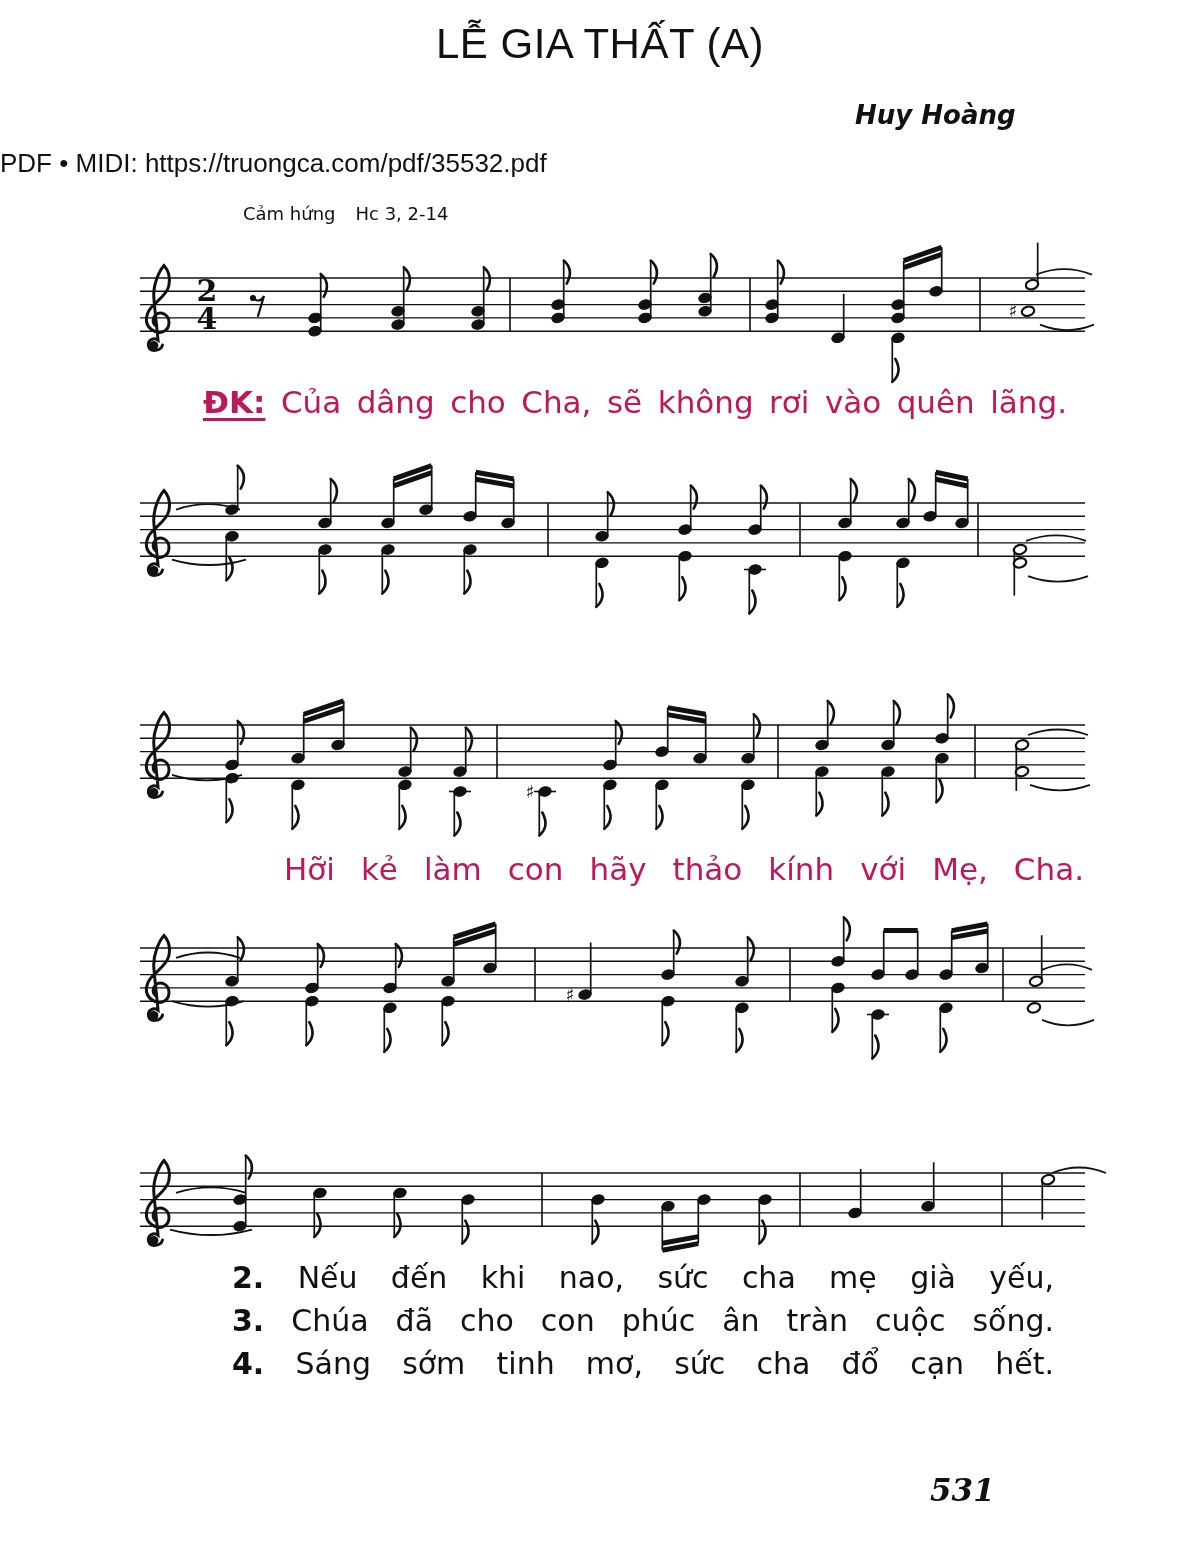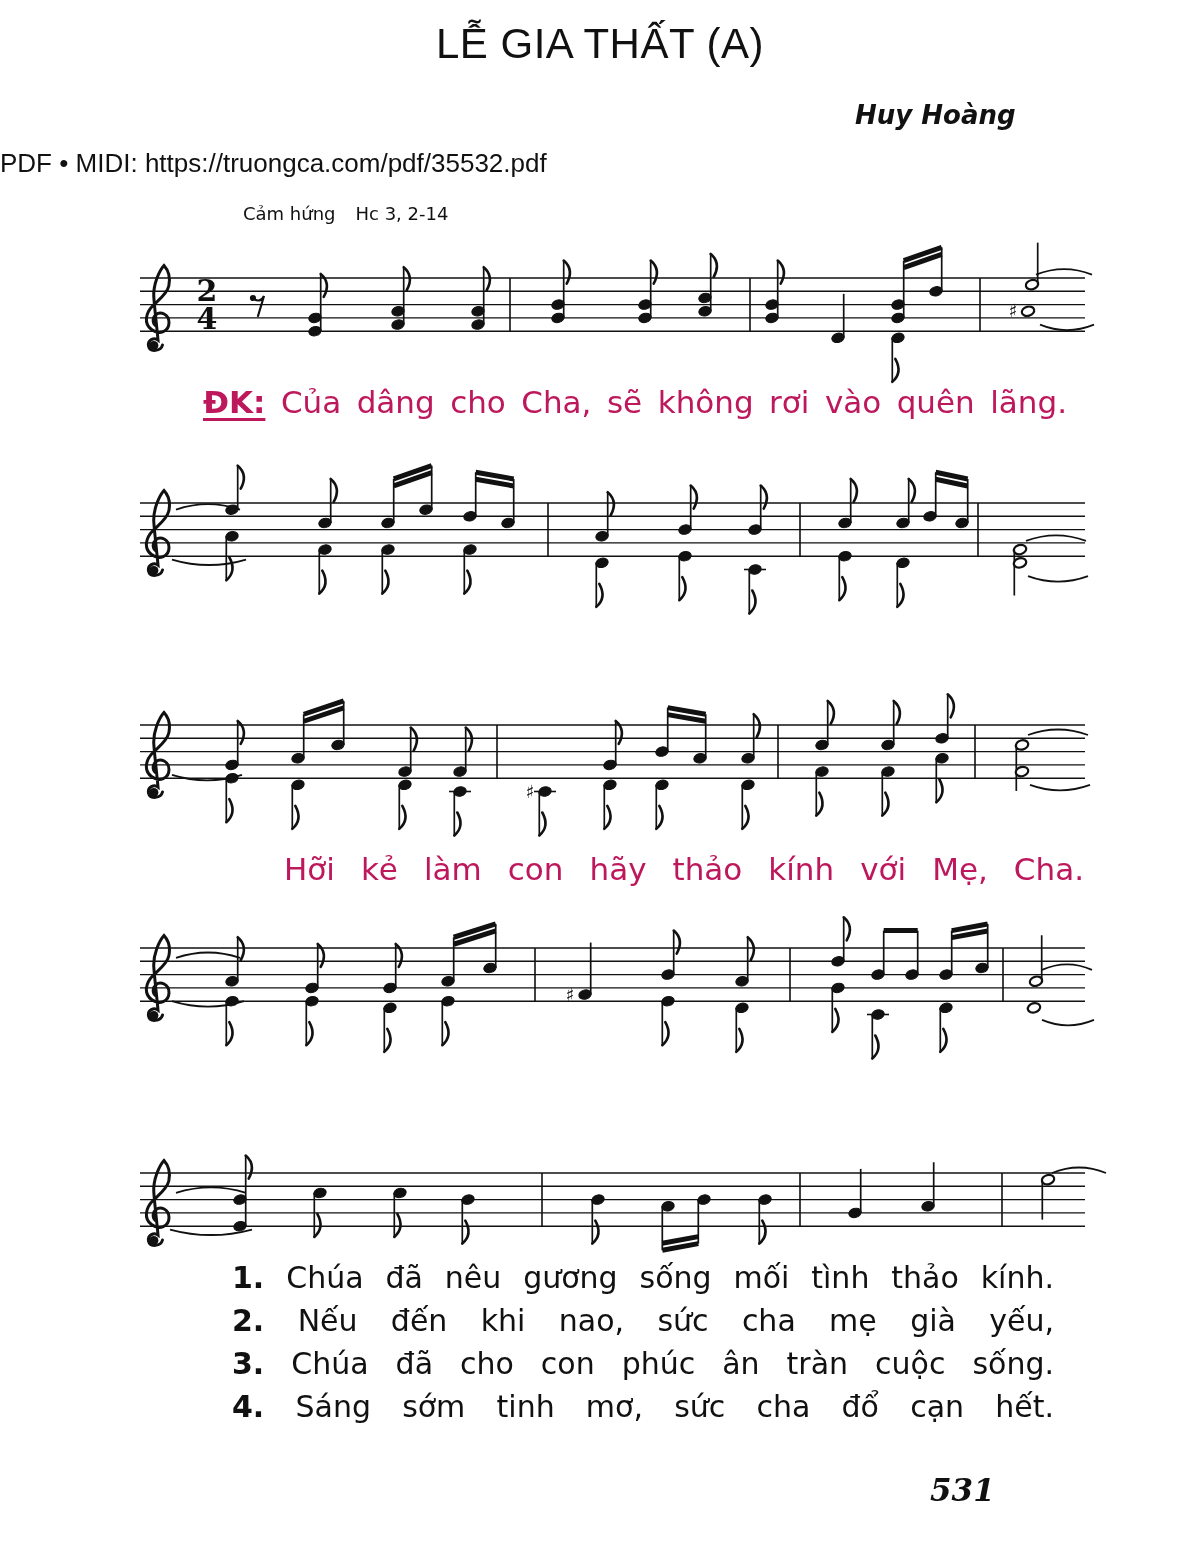--- a/index.html
+++ b/index.html
@@ -432,24 +432,20 @@
   </div>
 
 
   <div class="abs lyric l3">
     <span>Hỡi kẻ làm con hãy thảo kính với Mẹ, Cha.</span>
   </div>
 
 
   <div class="abs verses">
     <div class="verse">
-      <span class="vnum">1.</span>
-      <span>Chúa đã nêu gương sống mối tình thảo kính.</span>
-    </div>
-    <div class="verse">
       <span class="vnum">2.</span>
       <span>Nếu đến khi nao, sức cha mẹ già yếu,</span>
     </div>
     <div class="verse">
       <span class="vnum">3.</span>
       <span>Chúa đã cho con phúc ân tràn cuộc sống.</span>
     </div>
     <div class="verse">
       <span class="vnum">4.</span>
       <span>Sáng sớm tinh mơ, sức cha đổ cạn hết.</span>

